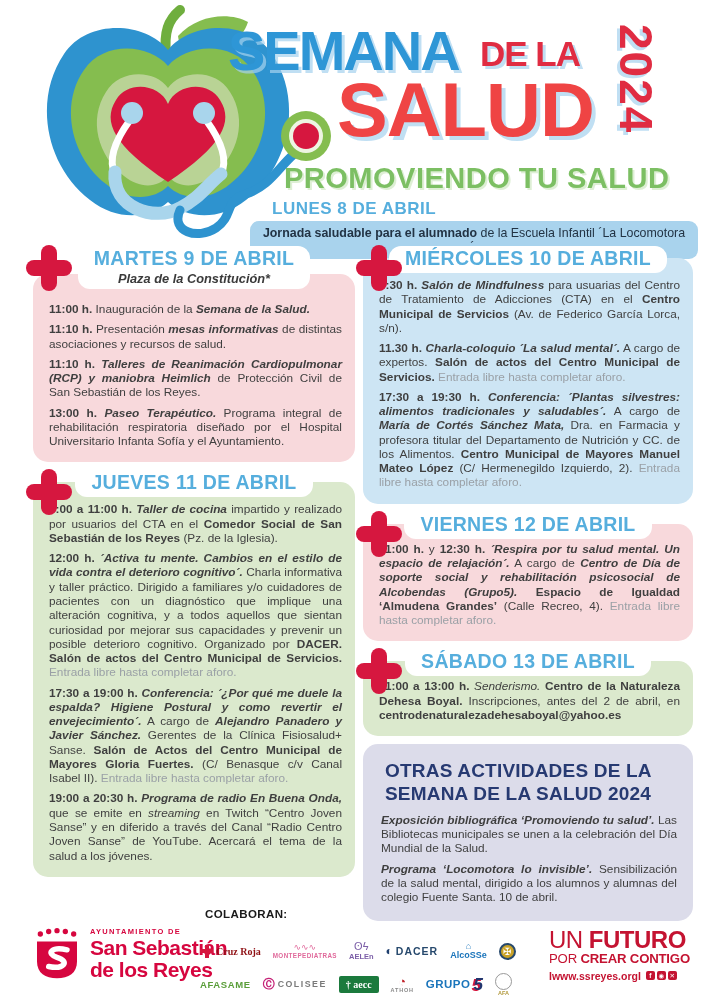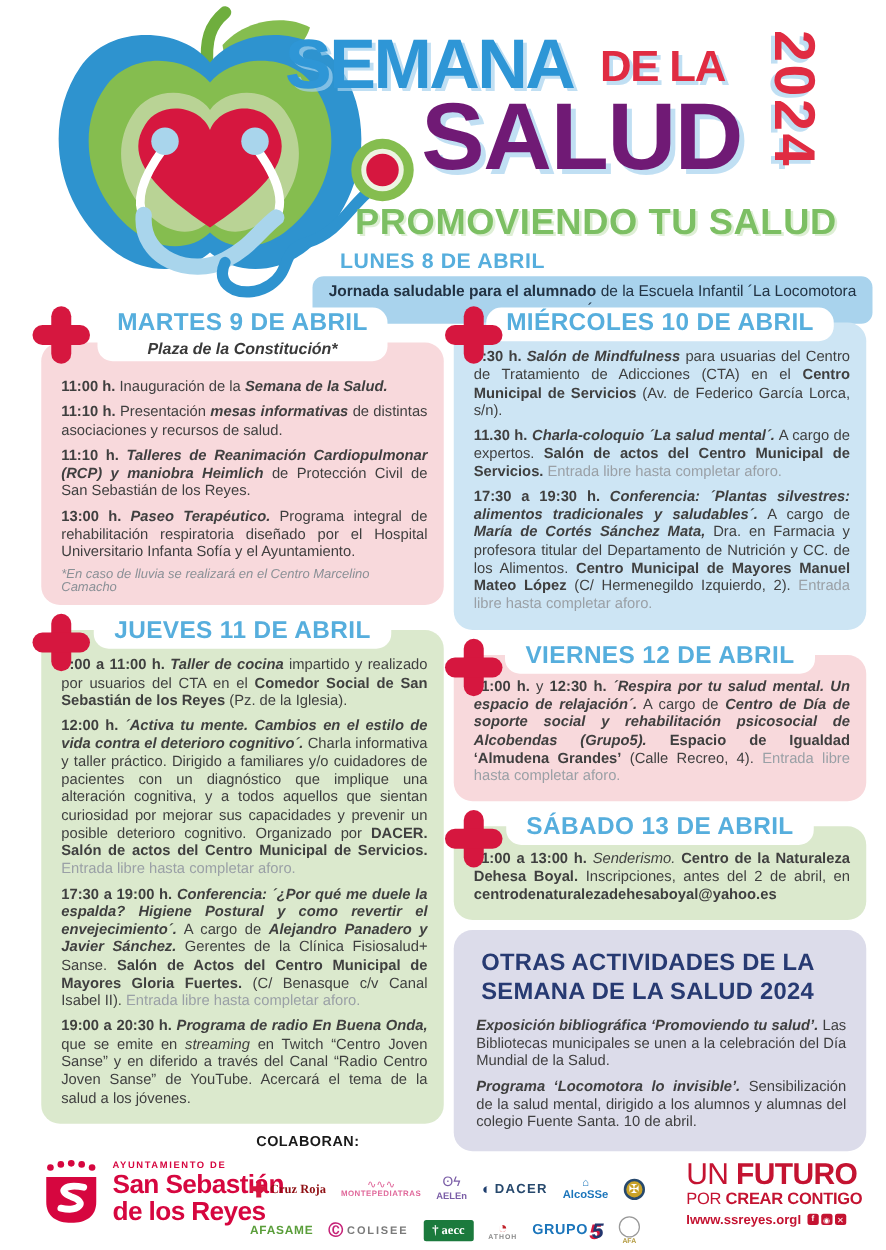--- a/index.html
+++ b/index.html
@@ -5,21 +5,21 @@
   html,body{margin:0;padding:0;background:#ffffff;}
   body{font-family:"Liberation Sans","DejaVu Sans",sans-serif;}
   #poster{position:relative;width:709px;height:1000px;background:#ffffff;overflow:hidden;}
 
   
   .logo-svg{position:absolute;left:18px;top:2px;}
   .t-semana{position:absolute;left:228px;top:18px;font-size:56px;font-weight:800;color:#2e96d6;
             letter-spacing:-2px;text-shadow:3px 3px 0 rgba(165,210,238,.7);}
   .t-dela{position:absolute;left:480px;top:34px;font-size:35px;font-weight:800;color:#e02c42;
           letter-spacing:-1px;text-shadow:3px 3px 0 rgba(165,210,238,.7);}
-  .t-salud{position:absolute;left:337px;top:66px;font-size:76px;font-weight:800;color:#701a75;
+  .t-salud{position:absolute;left:337px;top:66px;font-size:76px;font-weight:800;color:#ef4444;
            letter-spacing:-1px;text-shadow:4px 4px 0 rgba(165,210,238,.7);}
   .t-year{position:absolute;left:663px;top:24px;width:140px;height:48px;
           transform:rotate(90deg);transform-origin:0 0;
           font-size:46px;font-weight:800;color:#e02c42;letter-spacing:2px;
           text-shadow:3px 3px 0 rgba(165,210,238,.7);}
   .t-promo{position:absolute;left:284px;top:162px;font-size:29px;font-weight:600;color:#7cbf63;
            letter-spacing:.5px;text-shadow:2px 2px 0 rgba(200,228,185,.6);}
 
   .lunes-title{position:absolute;left:272px;top:199px;font-size:17px;font-weight:800;color:#56aedd;letter-spacing:.5px;}
   .lunes-pill{position:absolute;left:250px;top:221px;width:448px;box-sizing:border-box;background:#a9d3ed;
@@ -151,21 +151,20 @@
       <div class="cross"></div>
       <div class="pill">
         <div class="sec-title">MARTES 9 DE ABRIL</div>
         <div class="sec-sub">Plaza de la Constitución*</div>
       </div>
       <div class="box box-pink sec-body" style="padding-top:28px;">
         <p><span class="sg-b">11:00 h.</span><span class="sg-r"> Inauguración de la </span><span class="sg-bi">Semana de la Salud.</span></p>
         <p><span class="sg-b">11:10 h.</span><span class="sg-r"> Presentación </span><span class="sg-bi">mesas informativas</span><span class="sg-r"> de distintas asociaciones y recursos de salud.</span></p>
         <p><span class="sg-b">11:10 h.</span><span class="sg-r"> </span><span class="sg-bi">Talleres de Reanimación Cardiopulmonar (RCP) y maniobra Heimlich</span><span class="sg-r"> de </span><span class="sg-r">Protección Civil de San Sebastián de los Reyes.</span></p>
         <p><span class="sg-b">13:00 h.</span><span class="sg-r"> </span><span class="sg-bi">Paseo Terapéutico.</span><span class="sg-r"> Programa integral de rehabilitación respiratoria diseñado por el Hospital Universitario Infanta Sofía y el Ayuntamiento.</span></p>
-        <div class="footnote">*En caso de lluvia se realizará en el Centro Marcelino Camacho</div>
       </div>
     </div>
 
     <div class="section">
       <div class="cross"></div>
       <div class="pill">
         <div class="sec-title">JUEVES 11 DE ABRIL</div>
       </div>
       <div class="box box-green sec-body" style="padding-top:20px;">
         <p><span class="sg-b">9:00 a 11:00 h.</span><span class="sg-r"> </span><span class="sg-bi">Taller de cocina</span><span class="sg-r"> impartido y realizado por usuarios del CTA en el </span><span class="sg-b">Comedor Social de San Sebastián de los Reyes</span><span class="sg-r"> (Pz. de la Iglesia).</span></p>

